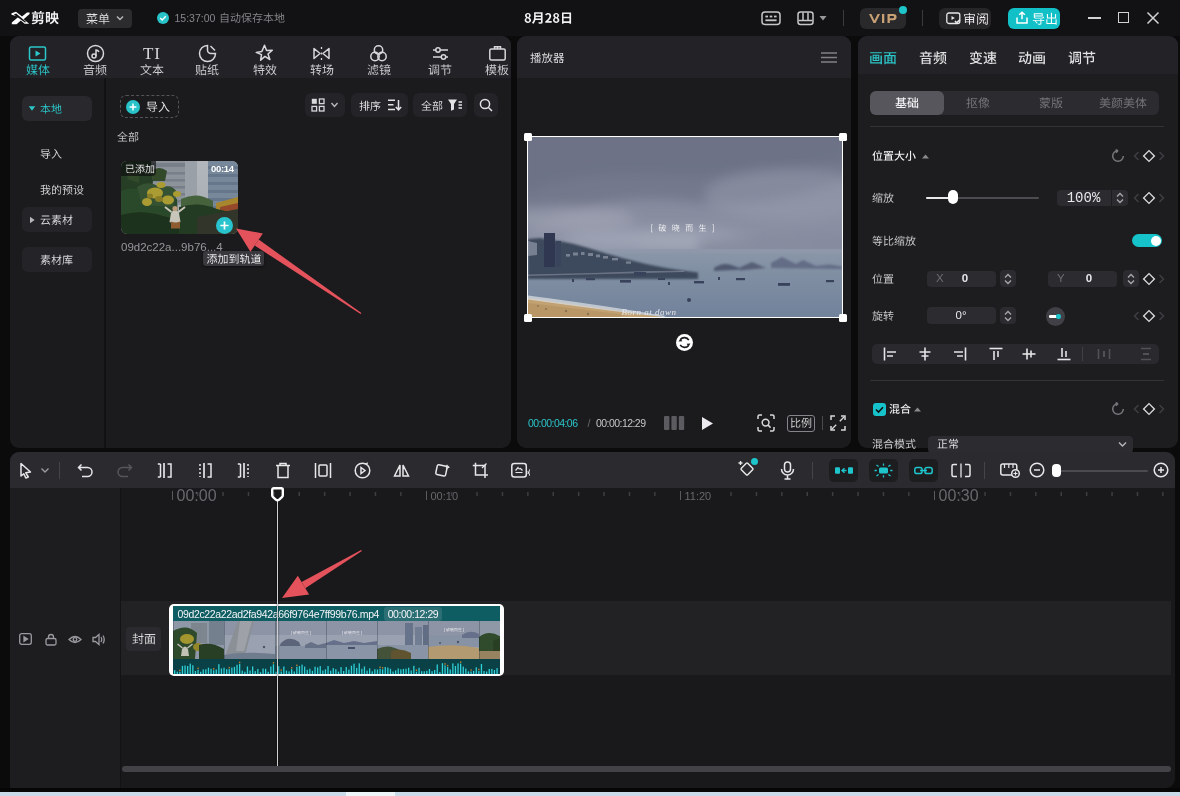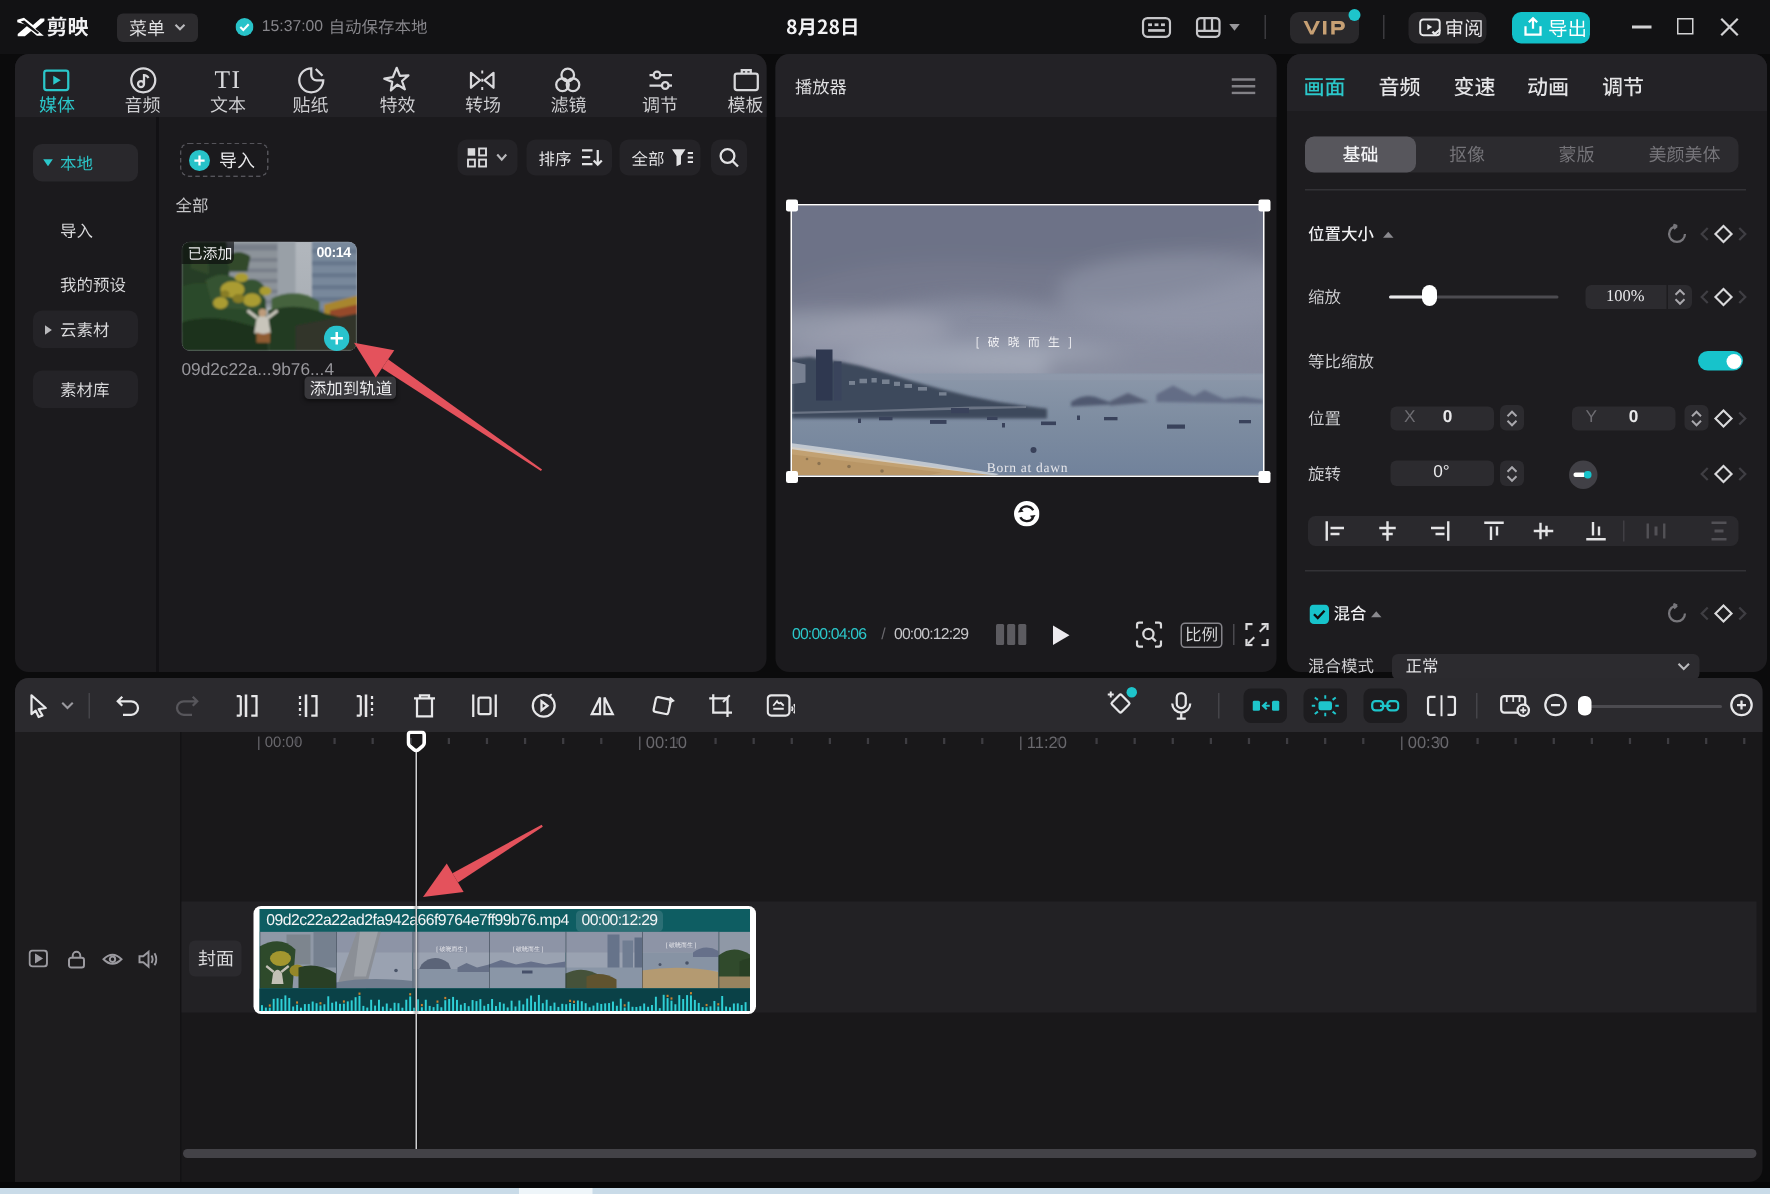--- a/index.html
+++ b/index.html
@@ -406,21 +406,21 @@
           <circle cx="60" cy="177" r="1.2"></circle>
           <circle cx="10" cy="169" r="0.9"></circle>
         </g>
 </svg>
     </div>
 <div style="position:absolute;left:684px;top:228px;transform:translate(-50%,-50%);line-height:0">
       <svg width="67.4" height="9.0" viewBox="0 -7.4 67.4 9.0" style="overflow:visible;">
         <path fill="#f4f4f6" d="M0.8 1.4H2.4V0.9H1.4V-5.9H2.4V-6.3H0.8Z M8.5 -6.3V-5.7H9.5C9.3 -4.5 8.9 -3.4 8.3 -2.6C8.4 -2.5 8.6 -2.1 8.6 -2C8.8 -2.2 8.9 -2.4 9 -2.6V0.3H9.6V-0.4H11V-3.8H9.6C9.8 -4.4 10 -5.1 10.1 -5.7H11.2V-6.3ZM9.6 -3.3H10.5V-0.9H9.6ZM11.6 -5.5V-3.4C11.6 -2.3 11.5 -0.8 10.8 0.3C11 0.4 11.2 0.5 11.3 0.6C11.9 -0.4 12.1 -1.8 12.1 -3C12.4 -2.2 12.8 -1.4 13.3 -0.9C12.9 -0.4 12.3 -0.1 11.8 0.2C11.9 0.3 12 0.5 12.1 0.6C12.7 0.4 13.2 0 13.7 -0.5C14.2 0.0 14.8 0.4 15.4 0.6C15.5 0.5 15.7 0.3 15.8 0.1C15.1 -0.1 14.6 -0.4 14.1 -0.9C14.7 -1.6 15.1 -2.4 15.4 -3.5L15 -3.6L14.9 -3.6H13.8V-4.9H15.0C14.9 -4.6 14.8 -4.2 14.7 -3.9L15.2 -3.8C15.3 -4.2 15.5 -4.9 15.7 -5.4L15.3 -5.5L15.2 -5.5H13.8V-6.7H13.3V-5.5ZM13.3 -4.9V-3.6H12.1V-4.9ZM14.7 -3.1C14.5 -2.4 14.1 -1.8 13.7 -1.3C13.2 -1.8 12.9 -2.4 12.6 -3.1Z M23.7 -3.3V-1.5H22.6V-3.3ZM23.7 -3.8H22.6V-5.6H23.7ZM22.1 -6.2V-0.3H22.6V-0.9H24.2V-6.2ZM28.2 -5.2C27.9 -4.8 27.4 -4.5 26.9 -4.2C26.8 -4.5 26.6 -4.8 26.5 -5.2L28.9 -5.5L28.8 -6L26.3 -5.7C26.3 -6 26.2 -6.3 26.2 -6.7H25.6C25.7 -6.3 25.7 -6 25.8 -5.7L24.5 -5.5L24.6 -5L25.9 -5.2C26.1 -4.7 26.2 -4.3 26.4 -4.0C25.8 -3.7 25.1 -3.5 24.5 -3.4C24.6 -3.3 24.7 -3 24.8 -2.9C25.5 -3.1 26.1 -3.3 26.7 -3.6C27.2 -3.1 27.7 -2.7 28.2 -2.7C28.7 -2.7 28.9 -3 29 -3.8C28.9 -3.9 28.7 -4 28.6 -4.1C28.6 -3.5 28.5 -3.3 28.3 -3.3C27.9 -3.3 27.6 -3.5 27.2 -3.8C27.8 -4.1 28.3 -4.5 28.7 -5ZM24.4 -2.4V-1.9H25.7C25.6 -0.8 25.3 -0.2 24.1 0.1C24.3 0.3 24.4 0.5 24.5 0.6C25.8 0.2 26.2 -0.6 26.3 -1.9H27.1V-0.2C27.1 0.4 27.2 0.5 27.8 0.5C27.9 0.5 28.4 0.5 28.5 0.5C29.0 0.5 29.1 0.3 29.2 -0.6C29 -0.6 28.8 -0.7 28.7 -0.8C28.7 -0.1 28.6 0 28.5 0C28.4 0 28 0 27.9 0C27.7 0 27.7 0.0 27.7 -0.2V-1.9H29.1V-2.4Z M35.3 -6.3V-5.7H38.5C38.4 -5.3 38.3 -4.9 38.2 -4.5H35.7V0.6H36.4V-4H37.6V0.4H38.2V-4H39.5V0.4H40.1V-4H41.5V-0.1C41.5 0.0 41.5 0 41.3 0C41.2 0 40.8 0 40.4 0C40.4 0.2 40.5 0.4 40.6 0.6C41.1 0.6 41.5 0.6 41.8 0.5C42 0.4 42.1 0.2 42.1 -0.1V-4.5H38.8C38.9 -4.9 39.1 -5.3 39.2 -5.7H42.5V-6.3Z M50.2 -6.6C49.9 -5.4 49.4 -4.3 48.7 -3.6C48.9 -3.5 49.2 -3.4 49.3 -3.3C49.6 -3.6 49.9 -4.1 50.1 -4.6H52V-2.8H49.6V-2.2H52V-0.2H48.7V0.4H55.9V-0.2H52.6V-2.2H55.2V-2.8H52.6V-4.6H55.5V-5.2H52.6V-6.7H52V-5.2H50.4C50.6 -5.6 50.7 -6 50.8 -6.5Z M62 1.4H63.6V-6.3H62V-5.9H63V0.9H62Z"></path>
       </svg>
     </div>
-<div style="position:absolute;left:685px;transform:translate(-50%,-50%);top:311.5px;font-family:'Liberation Serif',serif;font-size:9px;font-weight:400;color:#e6e6ea;letter-spacing:0.5px;white-space:nowrap;line-height:1">Born at dawn</div>
+<div style="position:absolute;left:649px;transform:translate(-50%,-50%);top:311.5px;font-family:'Liberation Serif',serif;font-style:italic;font-size:9px;font-weight:400;color:#e6e6ea;letter-spacing:0.5px;white-space:nowrap;line-height:1">Born at dawn</div>
 <div style="position:absolute;left:527px;top:136px;width:316px;height:182px;border:1.6px solid #fff"></div>
 <div style="position:absolute;left:523.5px;top:132.5px;width:8px;height:8px;background:#fff;border-radius:1.5px"></div>
 <div style="position:absolute;left:523.5px;top:313.5px;width:8px;height:8px;background:#fff;border-radius:1.5px"></div>
 <div style="position:absolute;left:838.5px;top:132.5px;width:8px;height:8px;background:#fff;border-radius:1.5px"></div>
 <div style="position:absolute;left:838.5px;top:313.5px;width:8px;height:8px;background:#fff;border-radius:1.5px"></div>
 <svg style="position:absolute;left:676px;top:334px" width="17" height="17" viewBox="0 0 17 17">
 <circle cx="8.5" cy="8.5" r="8.5" fill="#fff"></circle>
 <path d="M12.8 6.2 A5 5 0 0 0 4.4 5.6" stroke="#1b1a1d" stroke-width="1.6" fill="none"></path>
 <path d="M4.2 10.8 A5 5 0 0 0 12.6 11.4" stroke="#1b1a1d" stroke-width="1.6" fill="none"></path>
 <path d="M2.6 7.6 L4.4 4.6 L6.4 7.2 Z" fill="#1b1a1d"></path>
@@ -527,21 +527,21 @@
     </svg>
 <div style="position:absolute;left:871.5px;top:197.5px;transform:translateY(-50%);line-height:0">
       <svg width="22.0" height="12.3" viewBox="0 -10.1 22.0 12.3" style="overflow:visible;">
         <path fill="#cfcfd2" d="M0.5 -0.6 0.7 0.2C1.6 -0.2 2.8 -0.6 3.9 -1.1L3.8 -1.7C2.6 -1.3 1.3 -0.8 0.5 -0.6ZM0.7 -4.7C0.8 -4.7 1.1 -4.8 2.3 -4.9C1.9 -4.2 1.5 -3.7 1.3 -3.4C1 -3 0.7 -2.8 0.5 -2.7C0.6 -2.5 0.7 -2.2 0.8 -2C0.9 -2.1 1.3 -2.2 3.5 -2.8L3.5 -3.2V-3.5L1.8 -3.1C2.6 -4.1 3.3 -5.3 4 -6.4L3.3 -6.8C3.1 -6.4 2.9 -6 2.7 -5.6L1.5 -5.5C2.1 -6.5 2.8 -7.7 3.2 -8.9L2.5 -9.2C2.1 -7.9 1.3 -6.4 1 -6.1C0.8 -5.7 0.6 -5.4 0.4 -5.4C0.5 -5.2 0.6 -4.8 0.7 -4.7ZM5.2 -6.7C4.9 -5.6 4.3 -4.1 3.5 -3.2C3.6 -3.1 3.8 -2.8 3.9 -2.7C4.2 -2.9 4.4 -3.2 4.6 -3.6V0.9H5.3V-4.9C5.6 -5.5 5.8 -6 5.9 -6.5ZM6.2 -4.4V0.9H6.9V0.4H9.4V0.8H10.1V-4.4H8.2L8.4 -5.6H10.3V-6.2H6V-5.6H7.6C7.6 -5.2 7.5 -4.8 7.4 -4.4ZM6.5 -9C6.6 -8.8 6.8 -8.5 6.9 -8.2H4.1V-6.4H4.8V-7.5H9.7V-6.5H10.5V-8.2H7.8C7.6 -8.5 7.4 -8.9 7.2 -9.3ZM6.9 -1.8H9.4V-0.3H6.9ZM6.9 -2.4V-3.8H9.4V-2.4Z M13.3 -9.1C13.5 -8.6 13.7 -8 13.8 -7.5L14.6 -7.8C14.5 -8.2 14.2 -8.8 14 -9.3ZM11.5 -7.5V-6.7H12.8V-4.4C12.8 -2.8 12.6 -1.1 11.3 0.3C11.5 0.5 11.7 0.7 11.9 0.9C13.4 -0.7 13.6 -2.6 13.6 -4.4V-4.5H15.1C15 -1.4 14.9 -0.4 14.7 -0.1C14.7 0 14.6 0 14.4 0C14.2 0 13.8 0 13.4 -0C13.5 0.2 13.6 0.5 13.6 0.8C14.1 0.8 14.5 0.8 14.8 0.7C15.1 0.7 15.3 0.6 15.4 0.4C15.7 0 15.8 -1.2 15.9 -4.8C15.9 -5 15.9 -5.2 15.9 -5.2H13.6V-6.7H16.4V-7.5ZM17.9 -6.4H19.9C19.7 -5 19.4 -3.8 18.9 -2.8C18.4 -3.8 18.1 -5 17.8 -6.3ZM17.7 -9.3C17.4 -7.3 16.8 -5.5 15.9 -4.3C16.1 -4.2 16.4 -3.9 16.5 -3.7C16.8 -4.1 17.1 -4.6 17.3 -5.1C17.6 -3.9 18 -2.9 18.4 -2C17.8 -1.1 16.9 -0.4 15.7 0.2C15.9 0.4 16.1 0.7 16.2 0.9C17.3 0.3 18.2 -0.4 18.8 -1.2C19.4 -0.3 20.2 0.4 21.1 0.9C21.2 0.6 21.5 0.3 21.7 0.2C20.7 -0.3 19.9 -1 19.3 -2C20 -3.2 20.5 -4.6 20.8 -6.4H21.6V-7.2H18.1C18.3 -7.8 18.4 -8.4 18.6 -9.1Z"></path>
       </svg>
     </div>
 <div style="position:absolute;left:926px;top:196.5px;width:113px;height:2px;background:#4c4b50;border-radius:1px"></div>
 <div style="position:absolute;left:926px;top:196.5px;width:27px;height:2px;background:#e8e8ea;border-radius:1px"></div>
 <div style="position:absolute;left:948px;top:190px;width:10px;height:14px;background:#fff;border-radius:5px"></div>
 <div style="position:absolute;left:1056.5px;top:189.5px;width:54px;height:16.5px;background:#2c2b2f;border-radius:4px 0 0 4px"></div>
-<div style="position:absolute;left:1083.5px;transform:translate(-50%,-50%);top:198px;font-family:Liberation Serif, serif;font-size:11px;font-weight:400;color:#e8e8ea;letter-spacing:normal;white-space:nowrap;line-height:1">100%</div>
+<div style="position:absolute;left:1083.5px;transform:translate(-50%,-50%);top:198px;font-family:Liberation Mono, monospace;font-size:14px;font-weight:400;color:#e8e8ea;letter-spacing:normal;white-space:nowrap;line-height:1">100%</div>
 <div style="position:absolute;left:1112px;top:189.5px;width:16px;height:16.5px;background:#2c2b2f;border-radius:0 4px 4px 0"></div>
 <svg style="position:absolute;left:1115px;top:192px" width="10" height="12" viewBox="0 0 10 12">
       <path d="M2 4.5 L5 1.5 L8 4.5 M2 7.5 L5 10.5 L8 7.5" stroke="#a9a8ad" stroke-width="1.3" fill="none"></path>
     </svg>
 <svg style="position:absolute;left:1133px;top:192.5px" width="7" height="10" viewBox="0 0 7 10">
       <path d="M5.5 1 L1.5 5 L5.5 9" stroke="#3f3e43" stroke-width="1.5" fill="none"></path>
     </svg>
     <svg style="position:absolute;left:1142px;top:190.5px" width="14" height="14" viewBox="0 0 14 14">
       <rect x="3.2" y="3.2" width="7.6" height="7.6" transform="rotate(45 7 7)" stroke="#d9d9db" stroke-width="1.4" fill="none"></rect>
     </svg>
@@ -780,27 +780,27 @@
       <circle cx="8" cy="8" r="6.8"></circle>
       <path d="M5 8 H11"></path>
     </svg>
 <div style="position:absolute;left:1052px;top:469.5px;width:96px;height:2px;background:#4c4b50;border-radius:1px"></div>
 <div style="position:absolute;left:1052px;top:464px;width:9px;height:13px;background:#fff;border-radius:4px"></div>
 <svg style="position:absolute;left:1153px;top:462px" width="17" height="17" viewBox="0 0 17 17" stroke="#e7e7e9" stroke-width="1.5" fill="none">
       <circle cx="8" cy="8" r="6.8"></circle>
       <path d="M5 8 H11 M8 5 V11"></path>
     </svg>
 <div style="position:absolute;left:171.5px;top:490.5px;width:1px;height:9px;background:#5a595e"></div>
-<div style="position:absolute;left:176.5px;top:495.5px;transform:translateY(-50%);font-family:'Liberation Sans',sans-serif;font-size:10px;font-weight:400;color:#69686d;letter-spacing:normal;white-space:nowrap;line-height:1">00:00</div>
+<div style="position:absolute;left:176.5px;top:495.5px;transform:translateY(-50%);font-family:'Liberation Sans',sans-serif;font-size:16px;font-weight:400;color:#69686d;letter-spacing:normal;white-space:nowrap;line-height:1">00:00</div>
 <div style="position:absolute;left:425.5px;top:490.5px;width:1px;height:9px;background:#5a595e"></div>
 <div style="position:absolute;left:430.5px;top:495.5px;transform:translateY(-50%);font-family:'Liberation Sans',sans-serif;font-size:11px;font-weight:400;color:#69686d;letter-spacing:normal;white-space:nowrap;line-height:1">00:10</div>
 <div style="position:absolute;left:679.5px;top:490.5px;width:1px;height:9px;background:#5a595e"></div>
 <div style="position:absolute;left:684.5px;top:495.5px;transform:translateY(-50%);font-family:'Liberation Sans',sans-serif;font-size:11px;font-weight:400;color:#69686d;letter-spacing:normal;white-space:nowrap;line-height:1">11:20</div>
 <div style="position:absolute;left:933.5px;top:490.5px;width:1px;height:9px;background:#5a595e"></div>
-<div style="position:absolute;left:938.5px;top:495.5px;transform:translateY(-50%);font-family:'Liberation Sans',sans-serif;font-size:11px;font-weight:400;color:#69686d;letter-spacing:normal;white-space:nowrap;line-height:1">00:30</div>
+<div style="position:absolute;left:938.5px;top:495.5px;transform:translateY(-50%);font-family:'Liberation Sans',sans-serif;font-size:16px;font-weight:400;color:#69686d;letter-spacing:normal;white-space:nowrap;line-height:1">00:30</div>
 <svg style="position:absolute;left:10px;top:491.5px" width="1165" height="6" viewBox="0 0 1165 6">
       <rect x="186.9" y="0" width="1.5" height="4" fill="#3e3d42"></rect>
       <rect x="212.3" y="0" width="1.5" height="4" fill="#3e3d42"></rect>
       <rect x="237.7" y="0" width="1.5" height="4" fill="#3e3d42"></rect>
       <rect x="263.1" y="0" width="1.5" height="4" fill="#3e3d42"></rect>
       <rect x="288.5" y="0" width="1.5" height="4" fill="#3e3d42"></rect>
       <rect x="313.9" y="0" width="1.5" height="4" fill="#3e3d42"></rect>
       <rect x="339.3" y="0" width="1.5" height="4" fill="#3e3d42"></rect>
       <rect x="364.7" y="0" width="1.5" height="4" fill="#3e3d42"></rect>
       <rect x="390.1" y="0" width="1.5" height="4" fill="#3e3d42"></rect>

